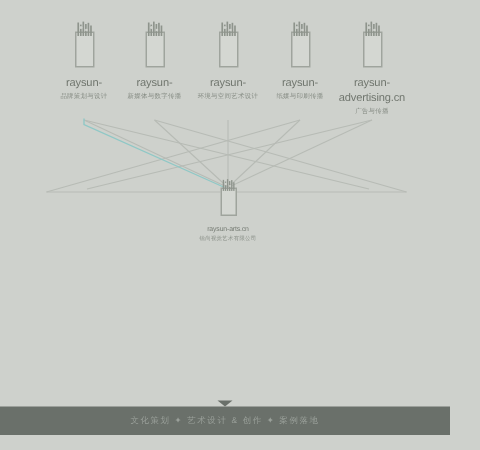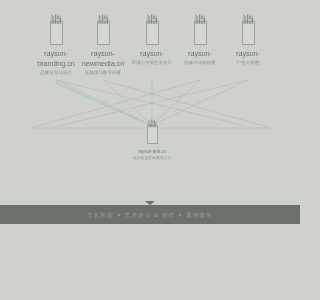--- a/index.html
+++ b/index.html
@@ -10,21 +10,21 @@
     overflow: hidden;
   }
   body {
     background: #ced1cc;
     font-family: "Liberation Sans", sans-serif;
     -webkit-font-smoothing: antialiased;
   }
   #stage {
     position: relative;
     width: 300px;
-    height: 224px;
+    height: 290px;
   }
   #edges {
     position: absolute;
     left: 0;
     top: 0;
     width: 300px;
     height: 300px;
   }
 
   
@@ -166,42 +166,40 @@
           <rect x="4.0" y="0.4" width="1.1" height="9.6"></rect>
           <rect x="5.7" y="2.0" width="1.1" height="8"></rect>
           <rect x="7.4" y="1.2" width="1.1" height="8.8"></rect>
           <rect x="9.1" y="3.0" width="1.1" height="7"></rect>
           <circle cx="3.0" cy="4.4" r="1.0" fill="#ced1cc"></circle>
           <circle cx="6.6" cy="6.0" r="0.9" fill="#ced1cc"></circle>
         </g>
       </svg>
     </span>
     <div class="node-label">raysun-</div>
-    <div class="node-label">branding.cn</div>
     <div class="node-sub">品牌策划与设计</div>
   </div>
 
   <div class="node" style="left:103px; top:14px;">
     <span class="node-icon">
       <span class="card"></span>
       <svg class="mark" viewBox="0 0 11 12">
         <g fill="#8e948c">
           <rect x="0.6" y="1" width="1.1" height="9"></rect>
           <rect x="2.3" y="2.4" width="1.1" height="7.6"></rect>
           <rect x="4.0" y="0.4" width="1.1" height="9.6"></rect>
           <rect x="5.7" y="2.0" width="1.1" height="8"></rect>
           <rect x="7.4" y="1.2" width="1.1" height="8.8"></rect>
           <rect x="9.1" y="3.0" width="1.1" height="7"></rect>
           <circle cx="3.0" cy="4.4" r="1.0" fill="#ced1cc"></circle>
           <circle cx="6.6" cy="6.0" r="0.9" fill="#ced1cc"></circle>
         </g>
       </svg>
     </span>
     <div class="node-label">raysun-</div>
-    <div class="node-label">newmedia.cn</div>
     <div class="node-sub">新媒体与数字传播</div>
   </div>
 
   <div class="node" style="left:152px; top:14px;">
     <span class="node-icon">
       <span class="card"></span>
       <svg class="mark" viewBox="0 0 11 12">
         <g fill="#8e948c">
           <rect x="0.6" y="1" width="1.1" height="9"></rect>
           <rect x="2.3" y="2.4" width="1.1" height="7.6"></rect>
@@ -248,20 +246,21 @@
           <rect x="4.0" y="0.4" width="1.1" height="9.6"></rect>
           <rect x="5.7" y="2.0" width="1.1" height="8"></rect>
           <rect x="7.4" y="1.2" width="1.1" height="8.8"></rect>
           <rect x="9.1" y="3.0" width="1.1" height="7"></rect>
           <circle cx="3.0" cy="4.4" r="1.0" fill="#ced1cc"></circle>
           <circle cx="6.6" cy="6.0" r="0.9" fill="#ced1cc"></circle>
         </g>
       </svg>
     </span>
     <div class="node-label">raysun-</div>
+    <div class="node-label">advertising.cn</div>
     <div class="node-sub">广告与传播</div>
   </div>
 
   <div class="node hub" style="left:152px; top:119px;">
     <span class="node-icon">
       <span class="card"></span>
       <svg class="mark" viewBox="0 0 11 12">
         <g fill="#8e948c">
           <rect x="0.6" y="1" width="1.1" height="9"></rect>
           <rect x="2.3" y="2.4" width="1.1" height="7.6"></rect>

